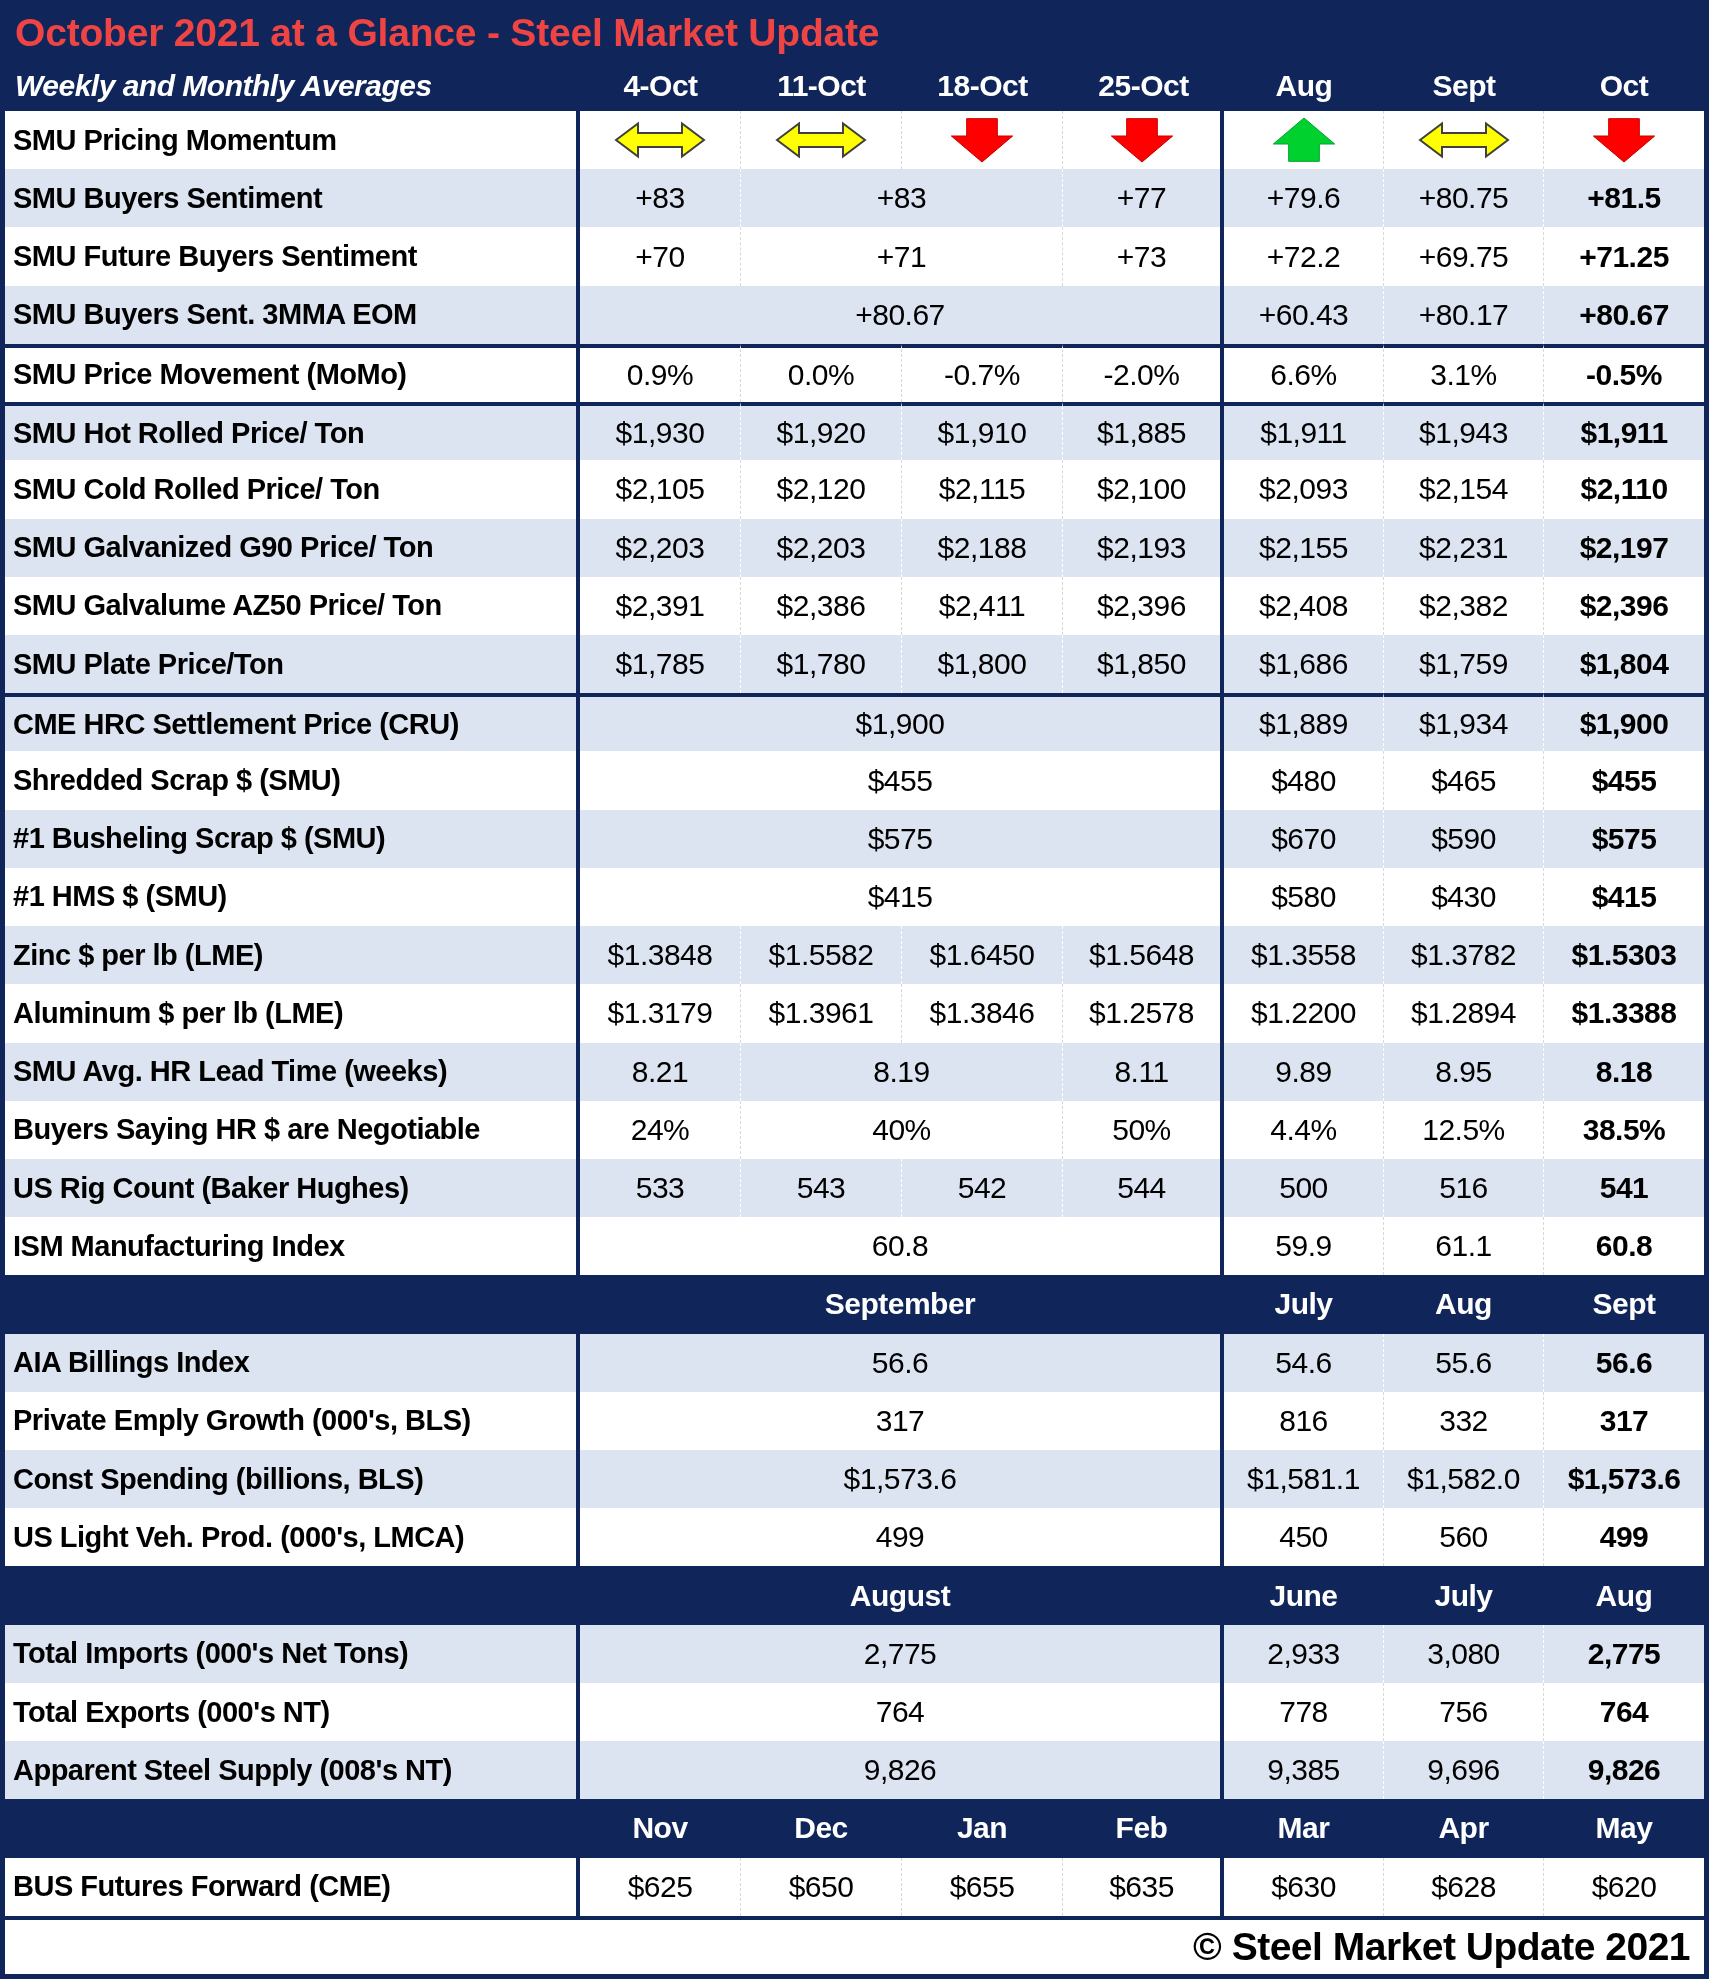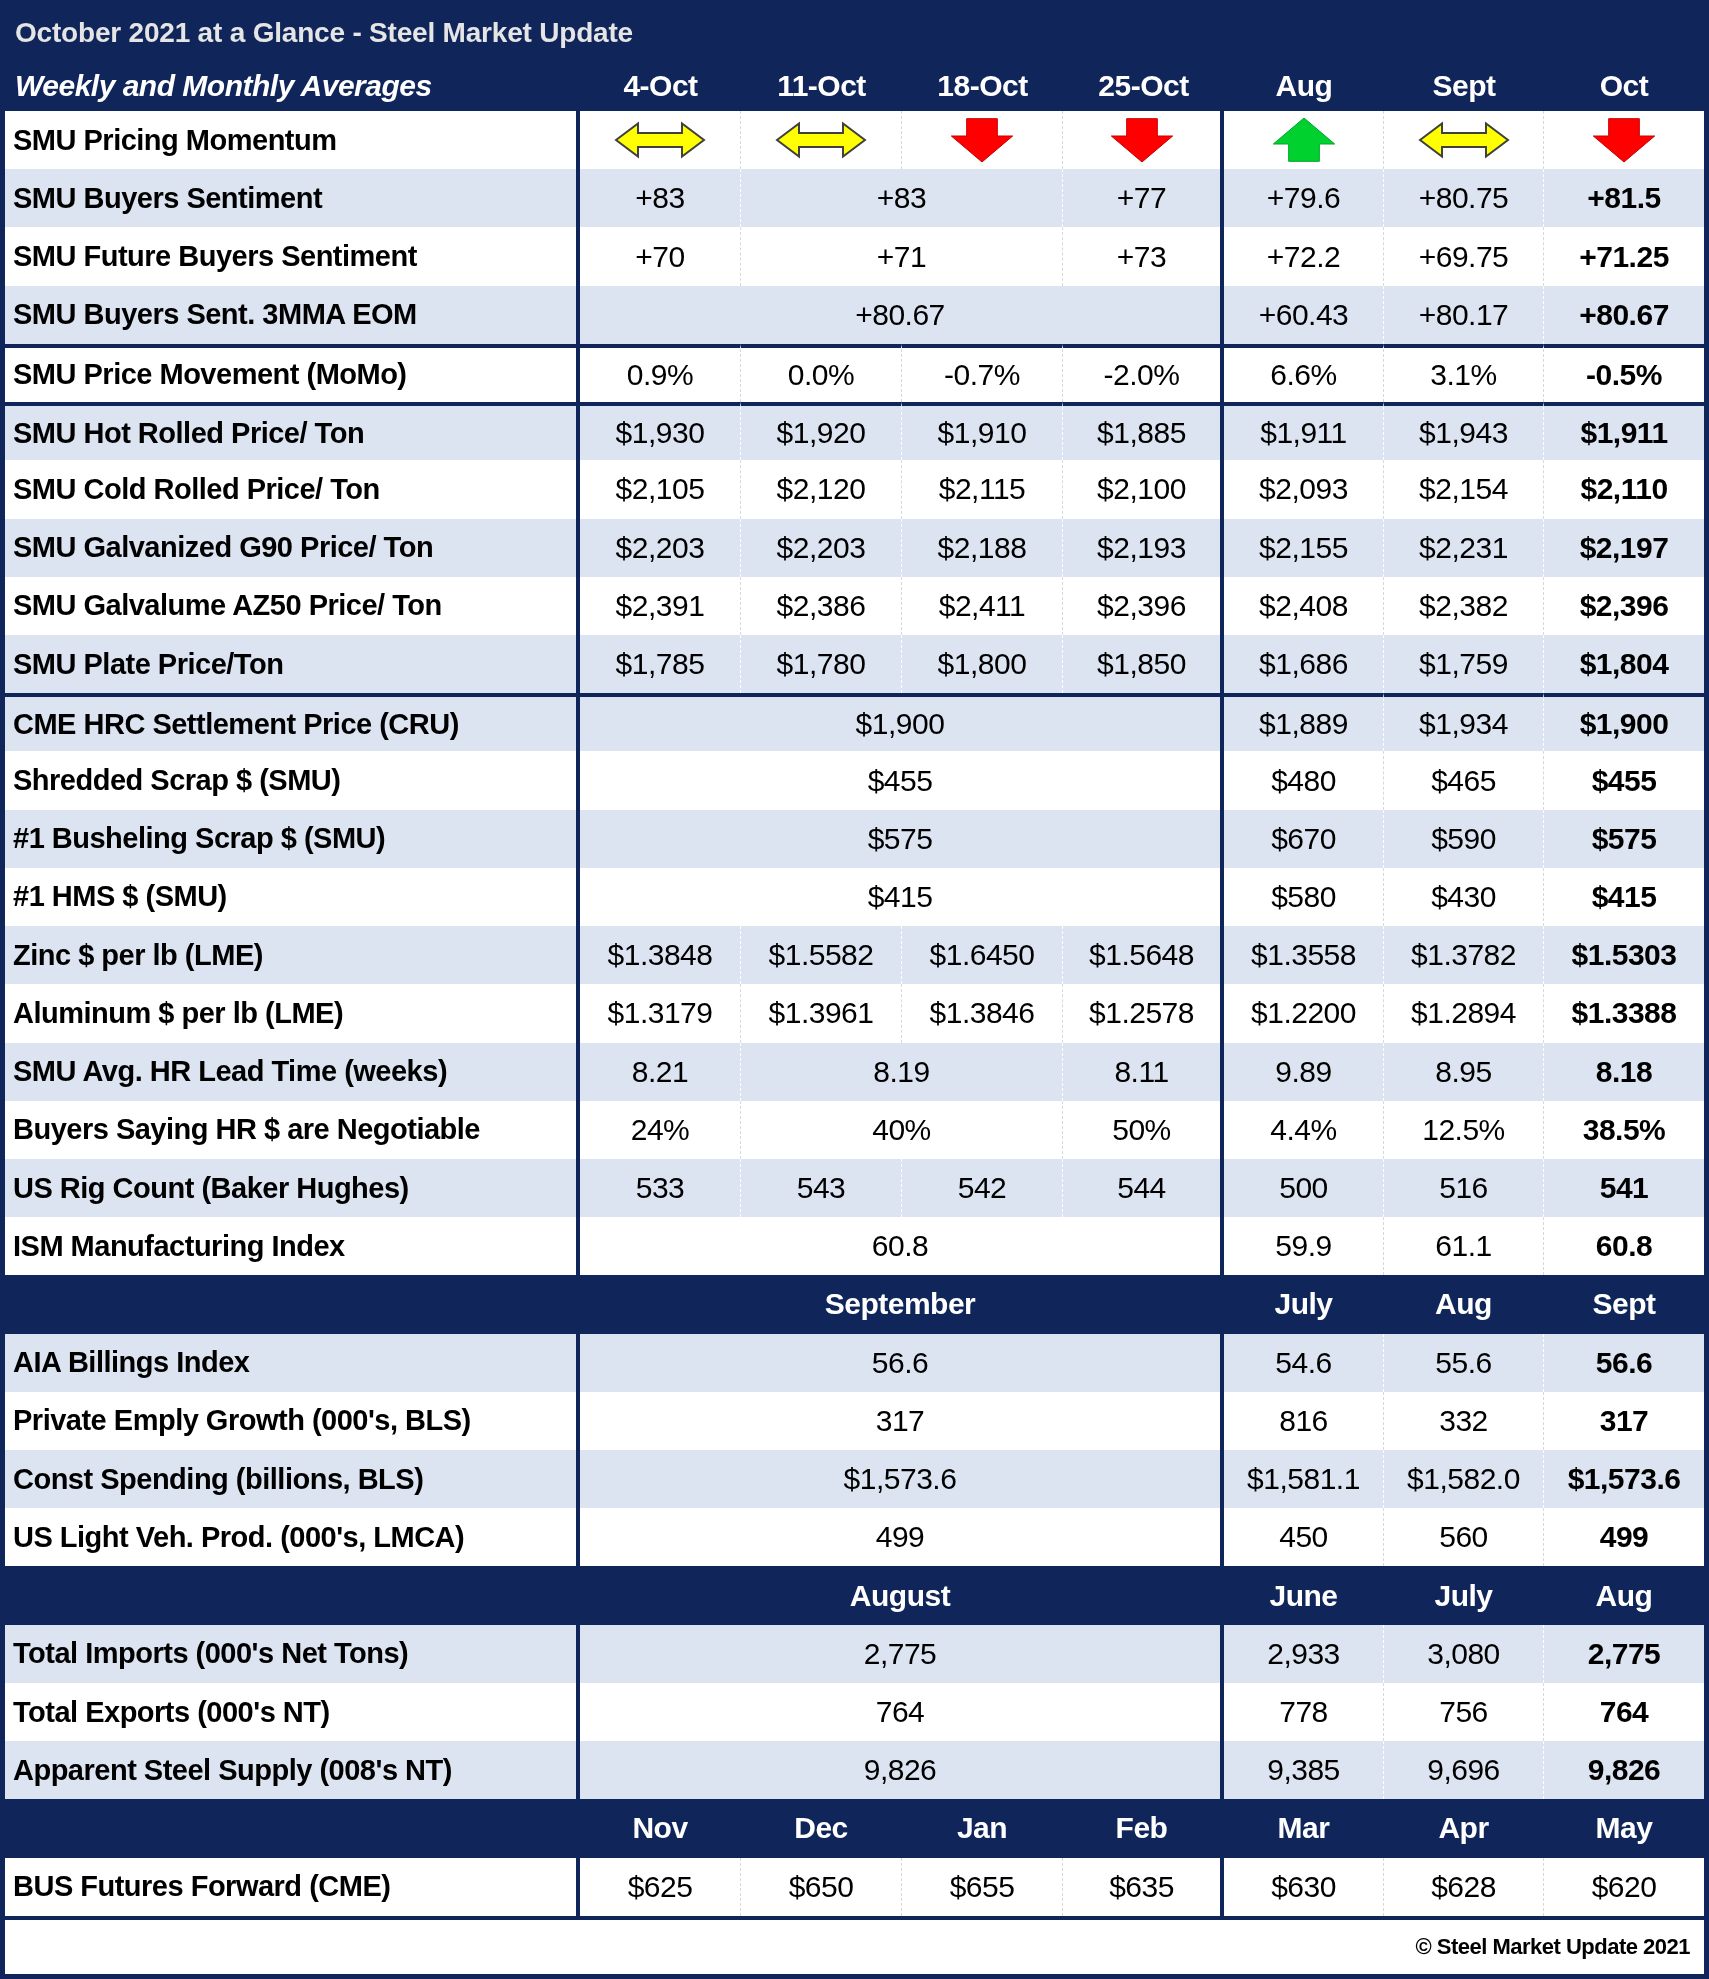--- a/index.html
+++ b/index.html
@@ -34,23 +34,23 @@
     white-space:nowrap;
     vertical-align:middle;
     font-size:30px;
     text-align:center;
     padding:0;
   }
   
   tr.titlebar{height:56px;}
   td.title{
     background:var(--navy);
-    color:#e5e5e5;
+    color:#ef4444;
     font-weight:700;
-    font-size:28px;
+    font-size:39px;
     text-align:left;
     padding-left:10px;
     letter-spacing:-0.2px;
   }
   
   tr.colhead{height:50px;}
   tr.colhead td{
     background:var(--navy);
     color:#fff;
     font-weight:700;
@@ -86,21 +86,21 @@
   tr.thick td{border-top:4px solid var(--navy);}
   td.bold{font-weight:700;}
   
   tfoot tr{height:58px;}
   td.footer-cell{
     border-top:4px solid var(--navy);
     background:#fff;
     text-align:right;
     padding-right:14px;
     font-weight:700;
-    font-size:22px;
+    font-size:39px;
   }
   svg{display:inline-block;vertical-align:middle;}
 </style>
 </head>
 <body>
 
 <div class="sheet">
   <table>
     <colgroup>
       <col style="width:575px">

